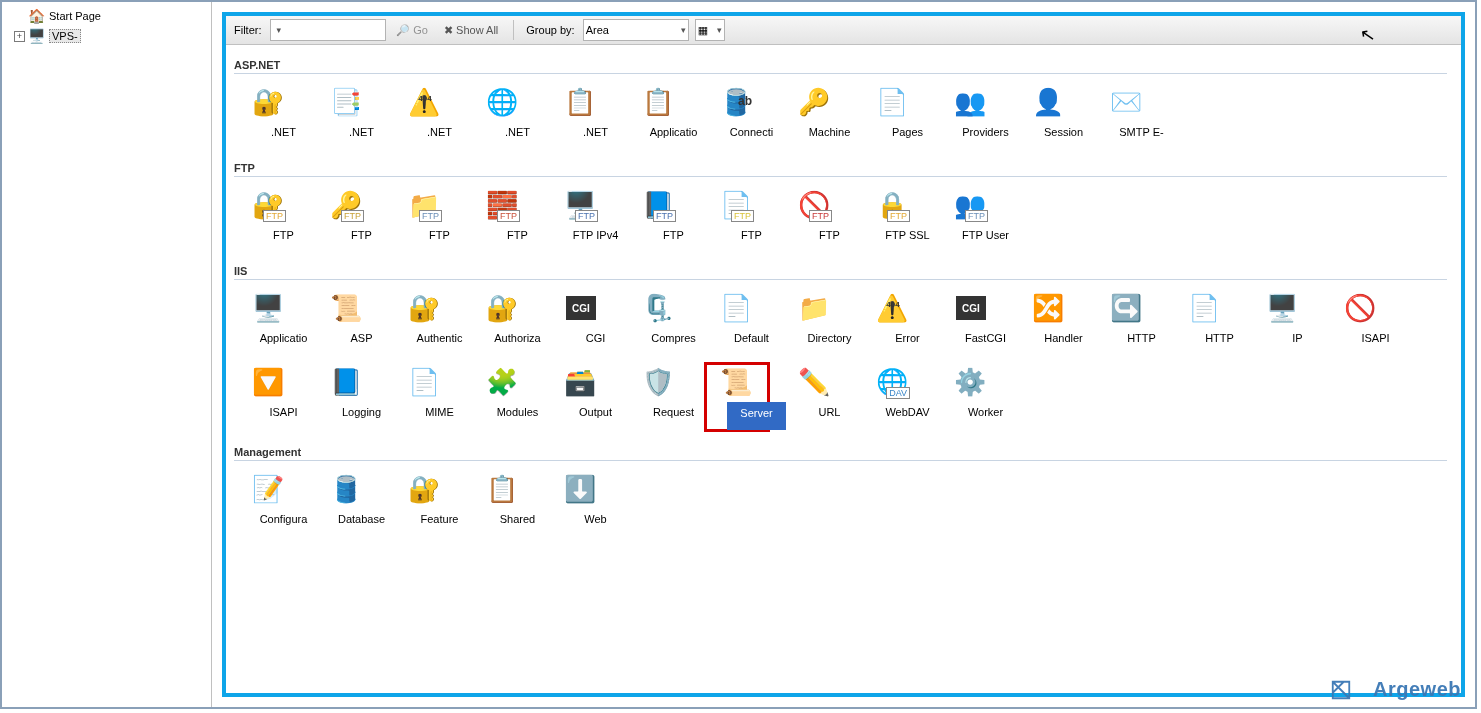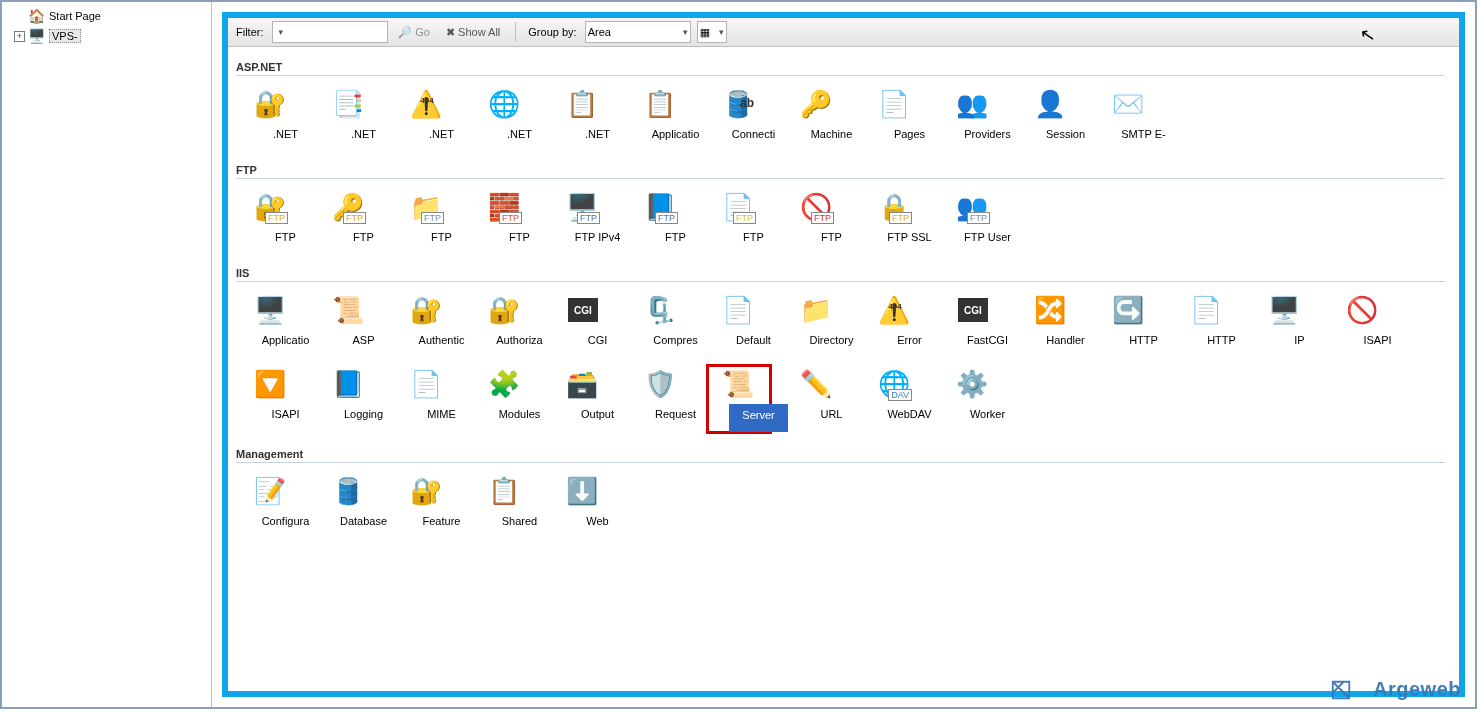--- a/index.html
+++ b/index.html
@@ -56,21 +56,21 @@
   }
   
   .main {
     flex: 1;
     display: flex;
     flex-direction: column;
     background: #fff;
     position: relative;
   }
   .inner-border {
-    border: 6px solid #0ea5e9;
+    border: 4px solid #0ea5e9;
     margin: 10px;
     flex: 1;
     display: flex;
     flex-direction: column;
     overflow: hidden;
   }
   .toolbar {
     display: flex;
     align-items: center;
     height: 28px;

